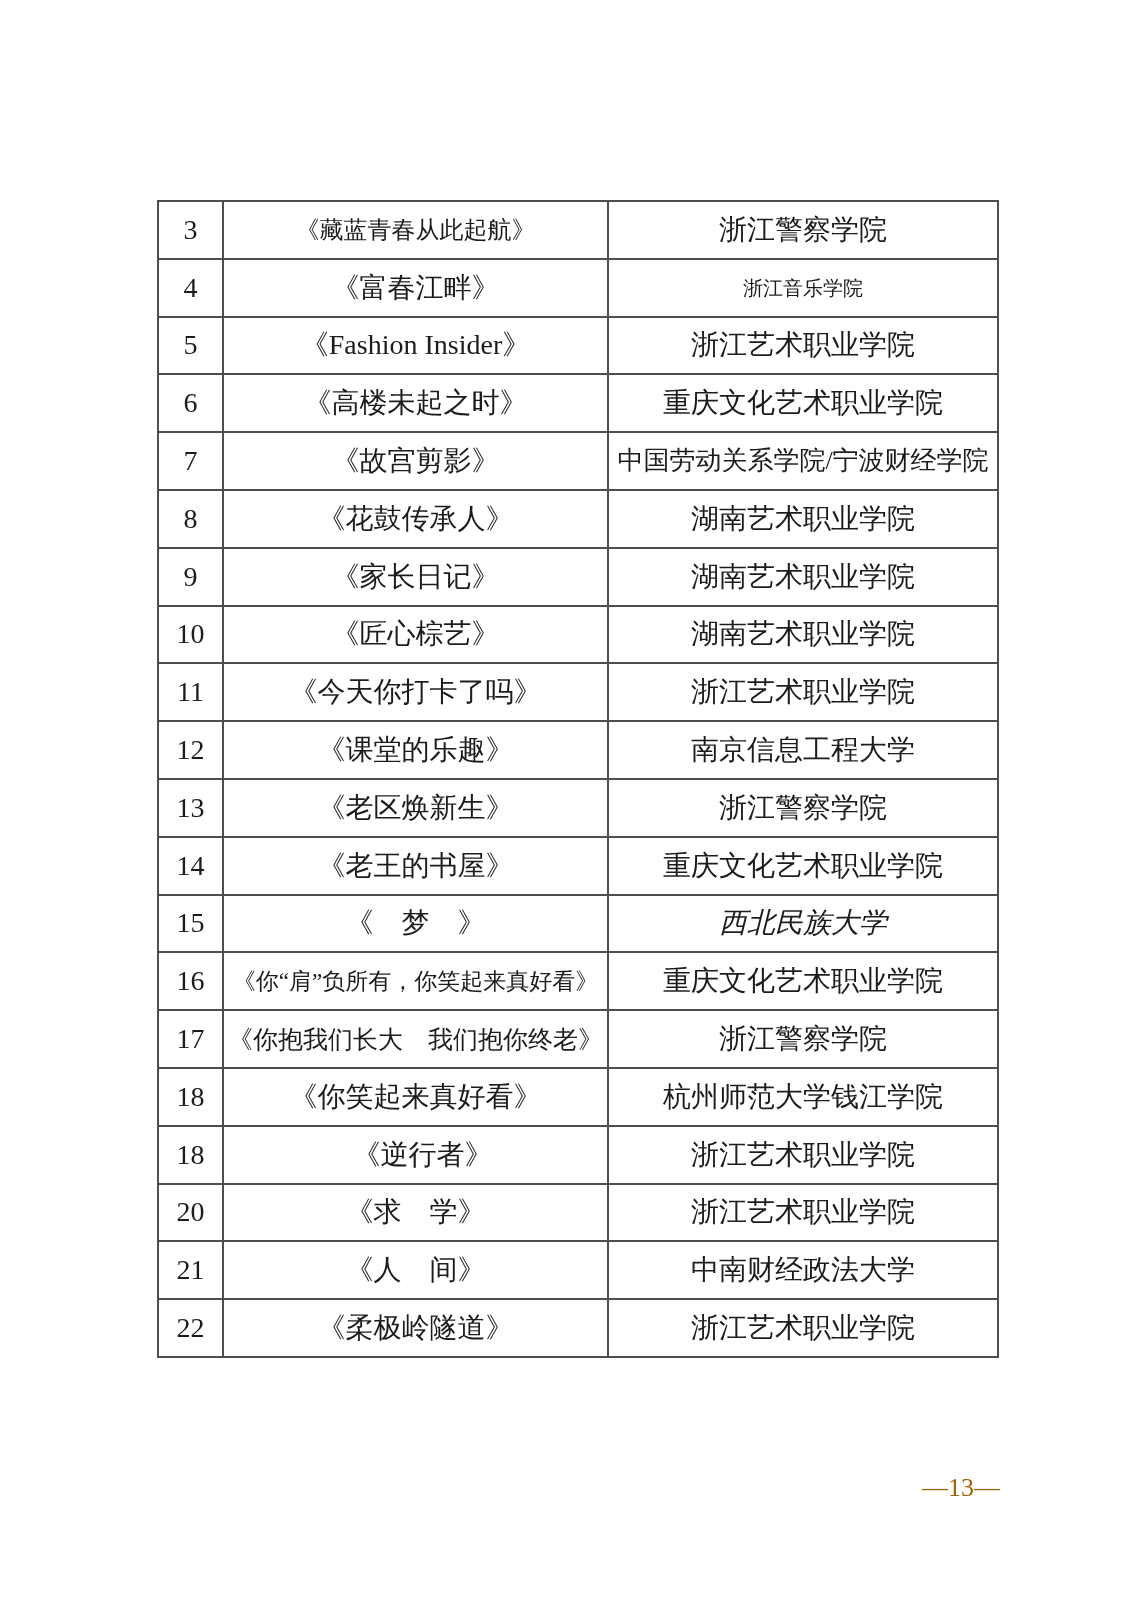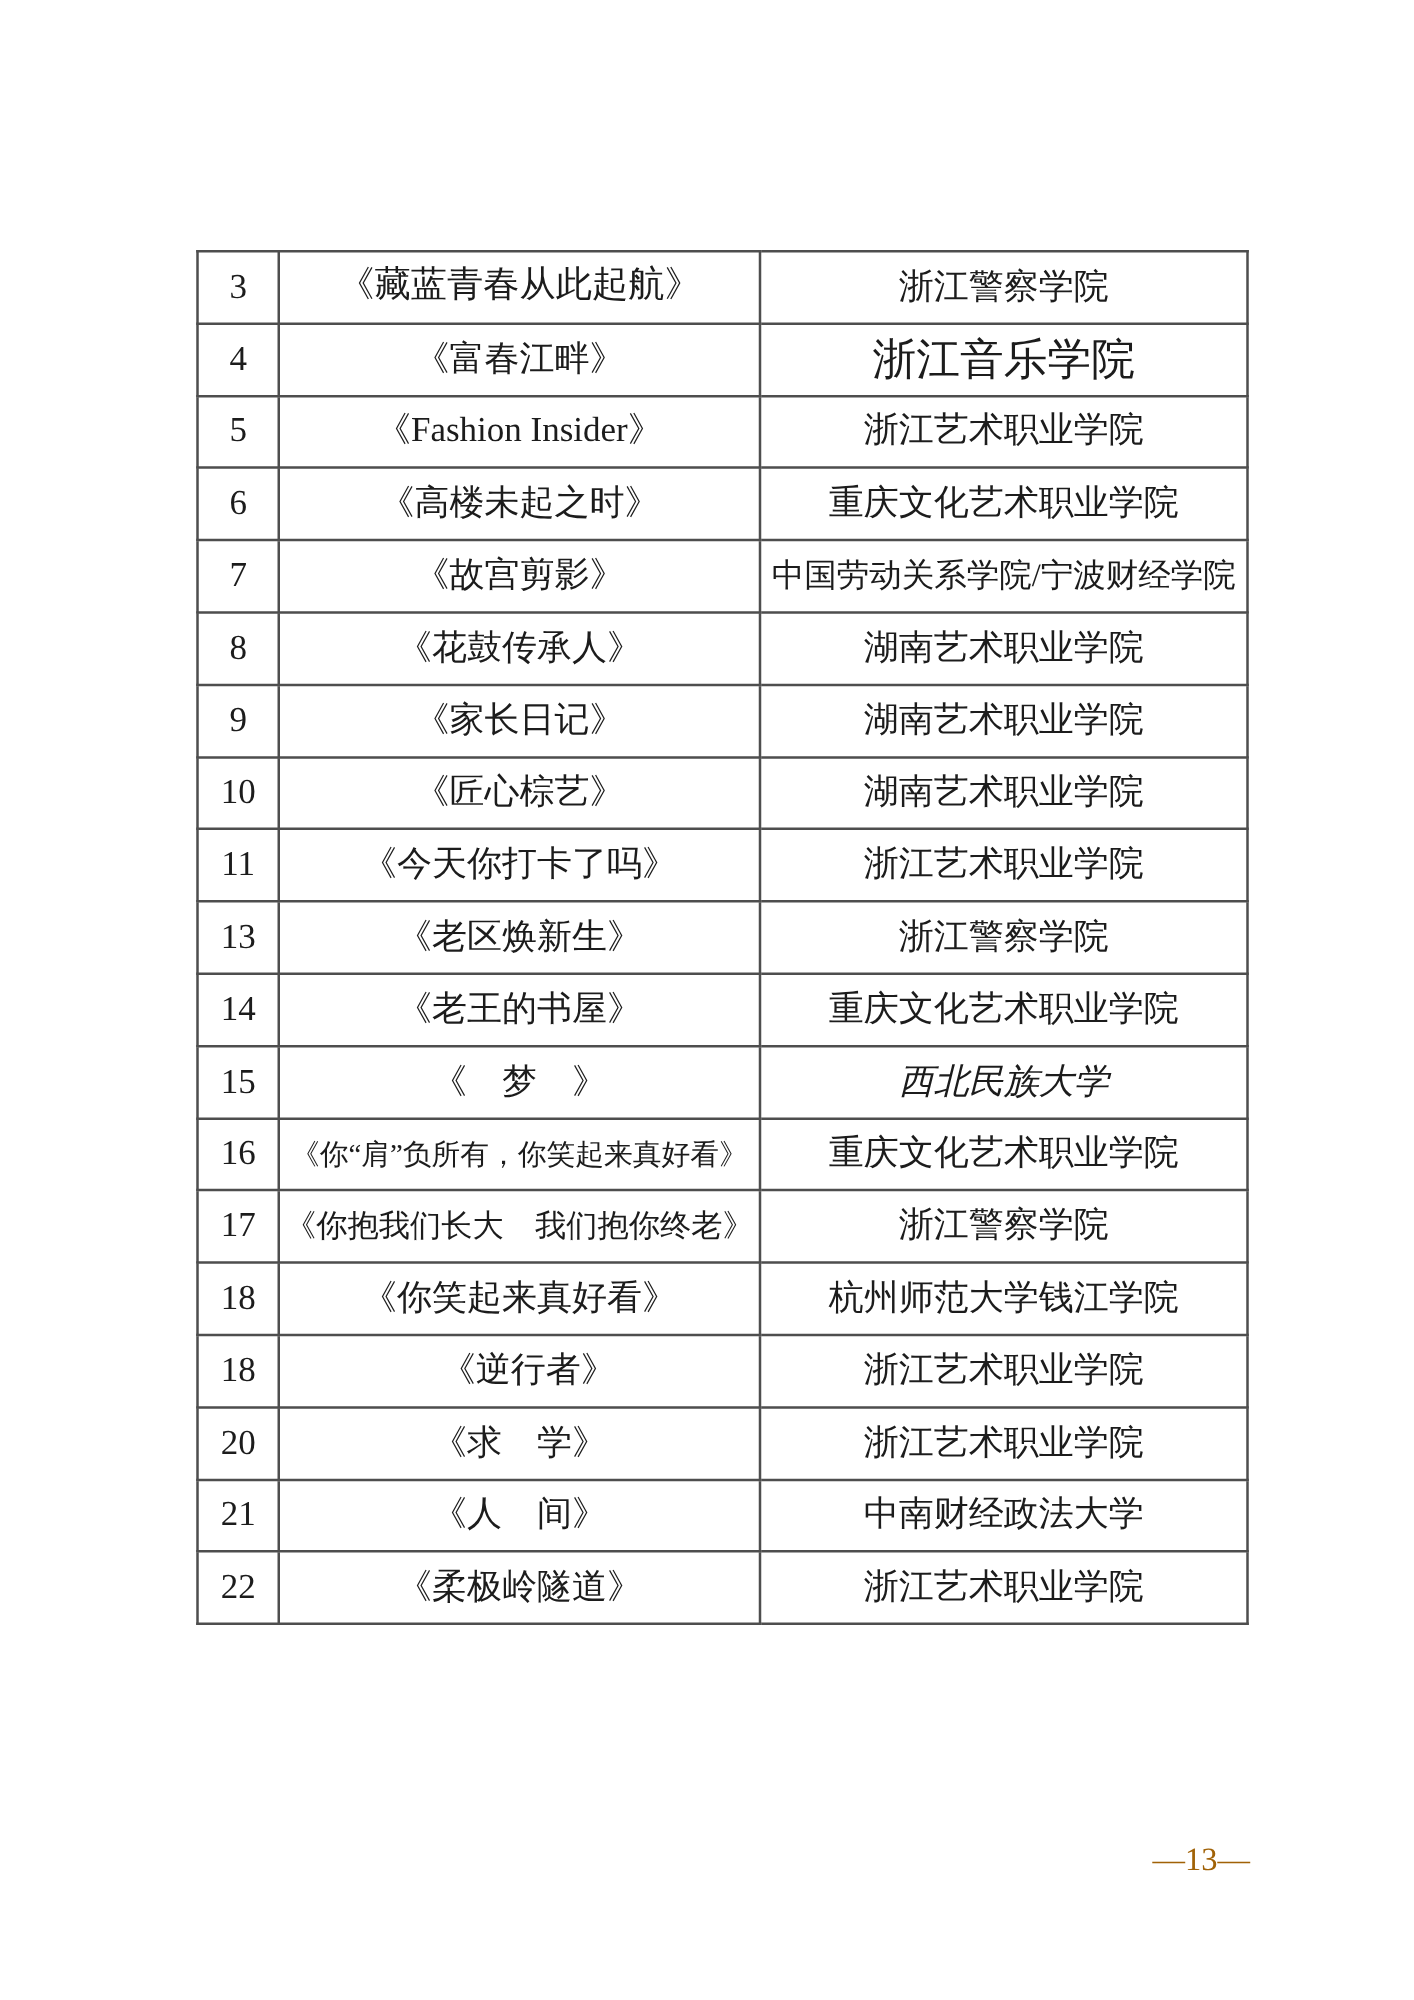--- a/index.html
+++ b/index.html
@@ -62,28 +62,28 @@
 
   <table class="award-table">
     <colgroup>
       <col class="c1">
       <col class="c2">
       <col class="c3">
     </colgroup>
     <tbody id="table-body">
   <tr>
     <td class="col-no">3</td>
-    <td class="col-title" style="font-size: 29px; font-family: Liberation Mono, monospace;">《藏蓝青春从此起航》</td>
+    <td class="col-title" style="font-size: 24px;">《藏蓝青春从此起航》</td>
     <td class="col-school" style="font-size: 28px;">浙江警察学院</td>
   </tr>
 
   <tr>
     <td class="col-no">4</td>
     <td class="col-title" style="font-size: 28px;">《富春江畔》</td>
-    <td class="col-school" style="font-size: 35px;">浙江音乐学院</td>
+    <td class="col-school" style="font-size: 20px;">浙江音乐学院</td>
   </tr>
 
   <tr>
     <td class="col-no">5</td>
     <td class="col-title" style="font-size: 28px;">《Fashion Insider》</td>
     <td class="col-school" style="font-size: 28px;">浙江艺术职业学院</td>
   </tr>
 
   <tr>
     <td class="col-no">6</td>
@@ -114,20 +114,25 @@
     <td class="col-title" style="font-size: 28px;">《匠心棕艺》</td>
     <td class="col-school" style="font-size: 28px;">湖南艺术职业学院</td>
   </tr>
 
   <tr>
     <td class="col-no">11</td>
     <td class="col-title" style="font-size: 28px;">《今天你打卡了吗》</td>
     <td class="col-school" style="font-size: 28px;">浙江艺术职业学院</td>
   </tr>
 
+  <tr>
+    <td class="col-no">12</td>
+    <td class="col-title" style="font-size: 28px;">《课堂的乐趣》</td>
+    <td class="col-school" style="font-size: 28px;">南京信息工程大学</td>
+  </tr>
 
   <tr>
     <td class="col-no">13</td>
     <td class="col-title" style="font-size: 28px; border-radius: 24px;">《老区焕新生》</td>
     <td class="col-school" style="font-size: 28px;">浙江警察学院</td>
   </tr>
 
   <tr>
     <td class="col-no">14</td>
     <td class="col-title" style="font-size: 28px;">《老王的书屋》</td>

